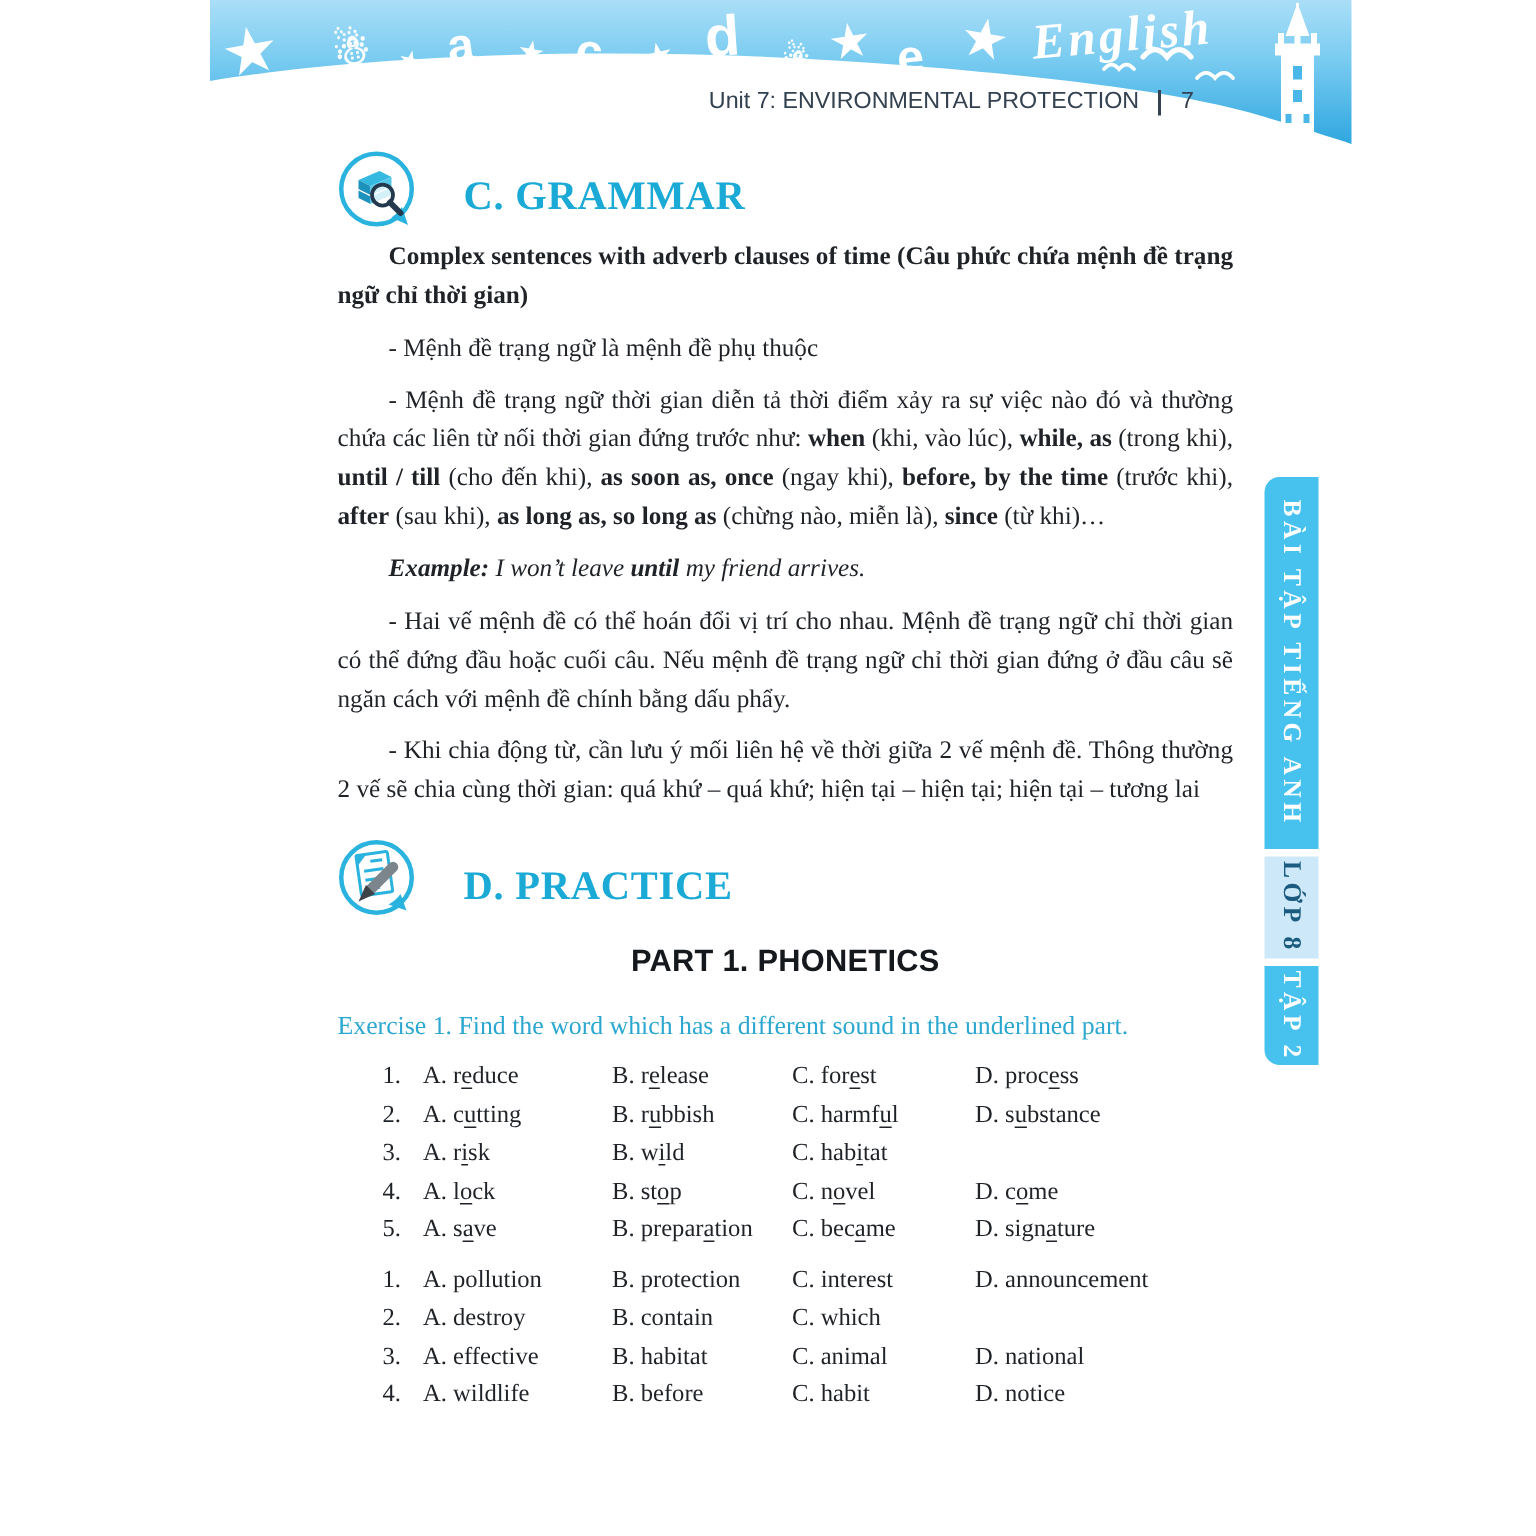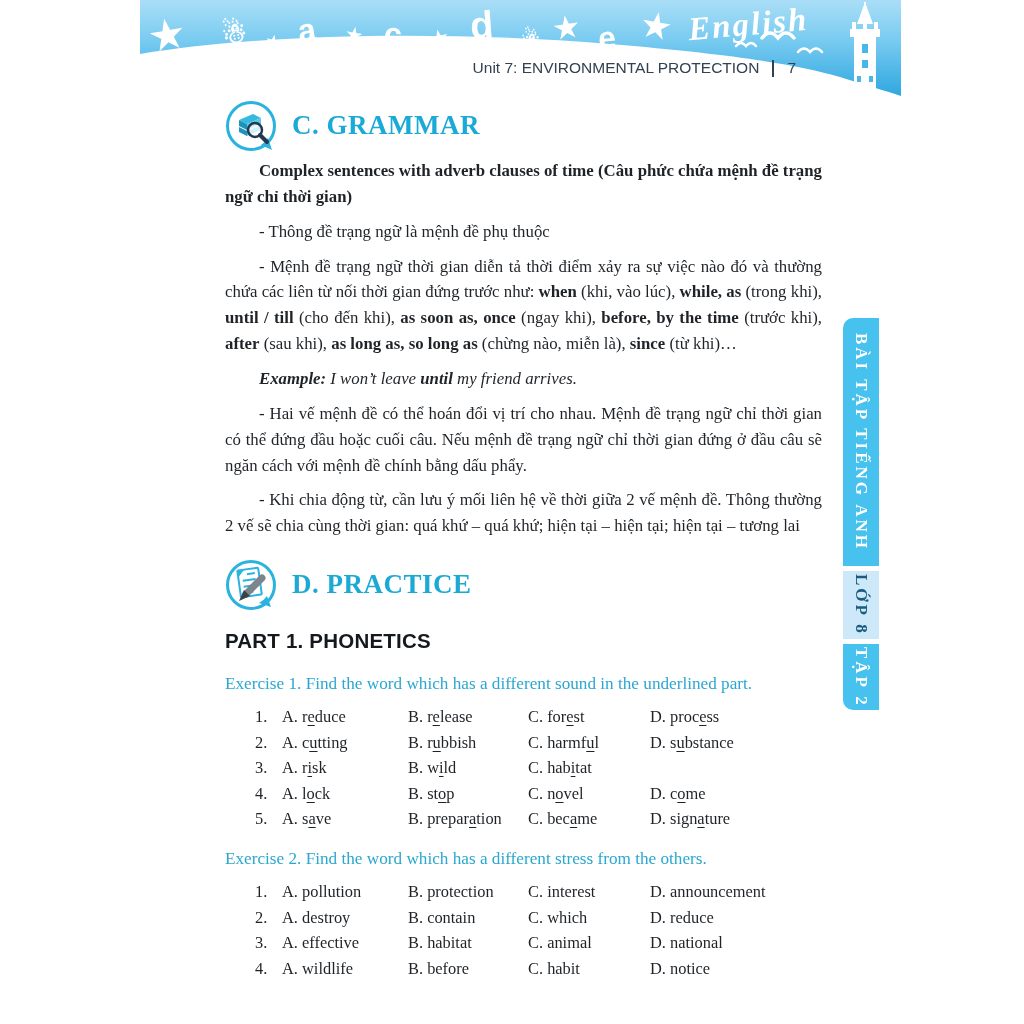--- a/index.html
+++ b/index.html
@@ -57,30 +57,30 @@
   }
   .tab-series{top:318px;height:248px;background:#47c1ee;color:#ffffff;border-radius:10px 0 0 0;}
   .tab-grade{top:571px;height:68px;background:#cde8f8;color:#1c5b80;}
   .tab-volume{top:644px;height:66px;background:#47c1ee;color:#ffffff;border-radius:0 0 0 10px;}
 
   
   .content{
     position:absolute;left:225px;top:100px;width:597px;
     font-size:16.8px;line-height:1.54;text-align:justify;
   }
-  .section-heading{display:flex;align-items:center;gap:15px;margin:0 0 6px 0;text-align:left;}
+  .section-heading{display:flex;align-items:flex-end;gap:32px;margin:0 0 6px 0;text-align:left;}
   .section-title{
     font-family:"Liberation Serif",serif;font-weight:bold;font-size:27px;
     color:#1ba9d6;letter-spacing:0.5px;
   }
   .body-para{margin:0 0 9px 0;text-indent:34px;}
   .practice-wrap{margin-top:20px;}
   .part-title{
     font-family:"Liberation Sans",sans-serif;font-weight:bold;font-size:20.5px;
-    color:#15191d;margin:14px 0 10px;letter-spacing:0.2px;text-align:left;
+    color:#15191d;margin:14px 0 10px;letter-spacing:0.2px;text-align:center;
   }
   .ex-title{font-weight:normal;font-size:17.2px;color:#2ba7d0;margin:14px 0 7px;text-align:left;}
   .ex-rows{margin:2px 0 8px;}
   .ex-row{
     display:grid;grid-template-columns:27px 126px 120px 122px auto;
     padding-left:30px;height:25.5px;align-items:center;text-align:left;font-size:16.4px;
   }
 </style>
 </head>
 <body>
@@ -169,21 +169,21 @@
       <line x1="35" y1="35" x2="42" y2="42" stroke="#24384e" stroke-width="4" stroke-linecap="round"></line>
     </svg>
     <span class="section-title">C. GRAMMAR</span>
   </div>
 
   <div>
 
       <p class="body-para"><span class="b">Complex sentences with adverb clauses of time (Câu phức chứa mệnh đề trạng ngữ chỉ thời gian)</span></p>
 
 
-      <p class="body-para"><span>- Thông đề trạng ngữ là mệnh đề phụ thuộc</span></p>
+      <p class="body-para"><span>- Mệnh đề trạng ngữ là mệnh đề phụ thuộc</span></p>
 
       <p class="body-para"><span>- Mệnh đề trạng ngữ thời gian diễn tả thời điểm xảy ra sự việc nào đó và thường chứa các liên từ nối thời gian đứng trước như: </span><span class="b">when</span><span> (khi, vào lúc), </span><span class="b">while, as</span><span> (trong khi), </span><span class="b">until / till</span><span> (cho đến khi), </span><span class="b">as soon as, once</span><span> (ngay khi), </span><span class="b">before, by the time</span><span> (trước khi), </span><span class="b">after</span><span> (sau khi), </span><span class="b">as long as, so long as</span><span> (chừng nào, miễn là), </span><span class="b">since</span><span> (từ khi)…</span></p>
 
       <p class="body-para"><span class="b i">Example: </span><span class="i">I won’t leave </span><span class="b i">until</span><span class="i"> my friend arrives.</span></p>
 
       <p class="body-para"><span>- Hai vế mệnh đề có thể hoán đổi vị trí cho nhau. Mệnh đề trạng ngữ chỉ thời gian có thể đứng đầu hoặc cuối câu. Nếu mệnh đề trạng ngữ chỉ thời gian đứng ở đầu câu sẽ ngăn cách với mệnh đề chính bằng dấu phẩy.</span></p>
 
       <p class="body-para"><span>- Khi chia động từ, cần lưu ý mối liên hệ về thời giữa 2 vế mệnh đề. Thông thường 2 vế sẽ chia cùng thời gian: quá khứ – quá khứ; hiện tại – hiện tại; hiện tại – tương lai</span></p>
     </div>
 
@@ -244,37 +244,35 @@
 
         <div class="ex-row">
           <span>5.</span>
           <span>A. s<u>a</u>ve</span>
           <span>B. prepar<u>a</u>tion</span>
           <span>C. bec<u>a</u>me</span>
           <span>D. sign<u>a</u>ture</span>
         </div>
       </div>
 
-    <div class="ex-title">Exercise 2. Find the word which has a different stress from the others.</div>
     <div class="ex-rows">
 
         <div class="ex-row">
           <span>1.</span>
           <span>A. pollution</span>
           <span>B. protection</span>
           <span>C. interest</span>
           <span>D. announcement</span>
         </div>
 
         <div class="ex-row">
           <span>2.</span>
           <span>A. destroy</span>
           <span>B. contain</span>
           <span>C. which</span>
-          <span>D. reduce</span>
         </div>
 
         <div class="ex-row">
           <span>3.</span>
           <span>A. effective</span>
           <span>B. habitat</span>
           <span>C. animal</span>
           <span>D. national</span>
         </div>
 

